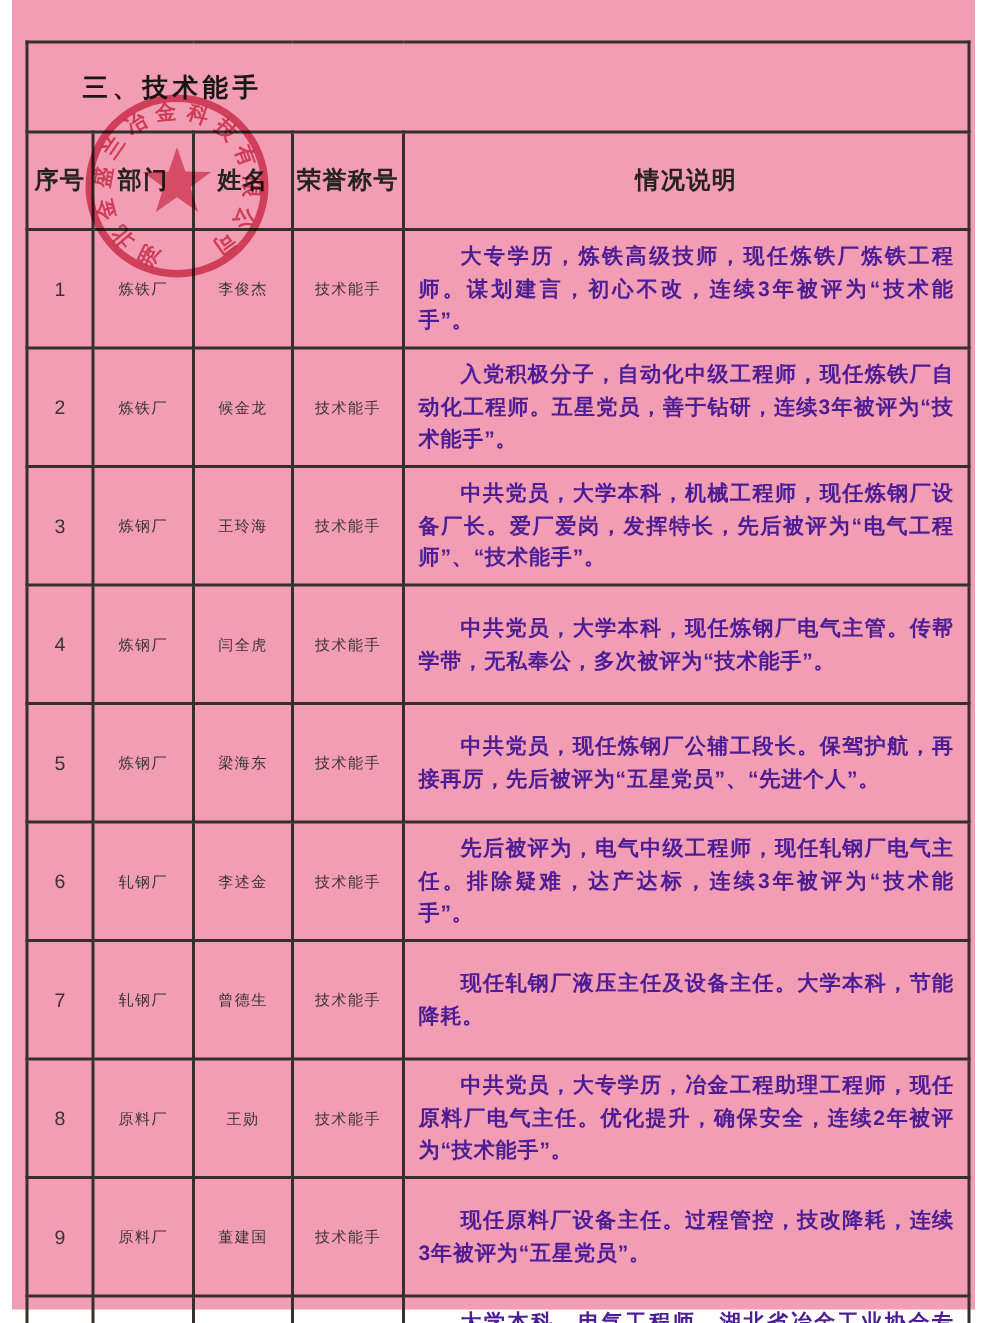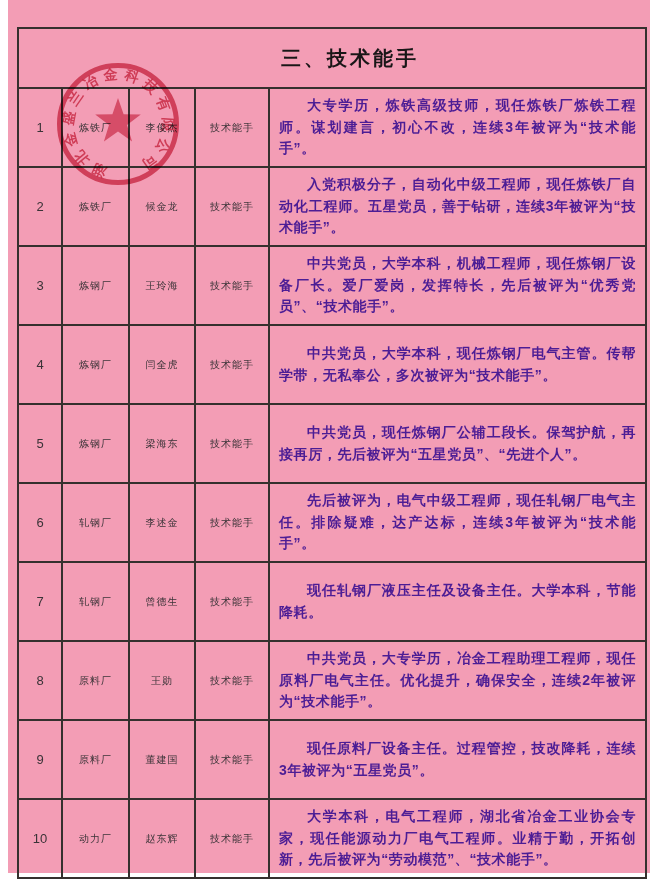--- a/index.html
+++ b/index.html
@@ -22,25 +22,25 @@
     border-collapse:collapse;
     table-layout:fixed;
     color:#352f33;
   }
   table.doc, table.doc td, table.doc th{
     border:2px solid #35302e;
   }
   .row-title td{
     height:58px;
     padding:0 0 0 36px;
-    font-size:20px;
+    font-size:17px;
     font-weight:bold;
     letter-spacing:3px;
     color:#191617;
-    text-align:center;
+    text-align:left;
     vertical-align:middle;
   }
   .row-head th{
     height:63px;
     font-size:16px;
     font-weight:bold;
     letter-spacing:1px;
     color:#25221f;
     text-align:center;
     vertical-align:middle;
@@ -97,20 +97,27 @@
       <col style="width:44px">
         <col style="width:67px">
         <col style="width:66px">
         <col style="width:74px">
         <col>
     </colgroup>
     <thead>
       <tr class="row-title">
         <td colspan="5">三、技术能手</td>
       </tr>
+      <tr class="row-head">
+        <th>序号</th>
+        <th>部门</th>
+        <th>姓名</th>
+        <th>荣誉称号</th>
+        <th>情况说明</th>
+      </tr>
     </thead>
     <tbody>
       <tr>
         <td class="c-no">1</td>
         <td class="c-dept">炼铁厂</td>
         <td class="c-name">李俊杰</td>
         <td class="c-title">技术能手</td>
         <td class="c-desc">大专学历，炼铁高级技师，现任炼铁厂炼铁工程师。谋划建言，初心不改，连续3年被评为“技术能手”。</td>
       </tr>
       <tr>
@@ -118,21 +125,21 @@
         <td class="c-dept">炼铁厂</td>
         <td class="c-name">候金龙</td>
         <td class="c-title">技术能手</td>
         <td class="c-desc">入党积极分子，自动化中级工程师，现任炼铁厂自动化工程师。五星党员，善于钻研，连续3年被评为“技术能手”。</td>
       </tr>
       <tr>
         <td class="c-no">3</td>
         <td class="c-dept">炼钢厂</td>
         <td class="c-name">王玲海</td>
         <td class="c-title">技术能手</td>
-        <td class="c-desc">中共党员，大学本科，机械工程师，现任炼钢厂设备厂长。爱厂爱岗，发挥特长，先后被评为“优秀党员”、“技术能手”。</td>
+        <td class="c-desc">中共党员，大学本科，机械工程师，现任炼钢厂设备厂长。爱厂爱岗，发挥特长，先后被评为“电气工程师”、“技术能手”。</td>
       </tr>
       <tr>
         <td class="c-no">4</td>
         <td class="c-dept">炼钢厂</td>
         <td class="c-name">闫全虎</td>
         <td class="c-title">技术能手</td>
         <td class="c-desc">中共党员，大学本科，现任炼钢厂电气主管。传帮学带，无私奉公，多次被评为“技术能手”。</td>
       </tr>
       <tr>
         <td class="c-no">5</td>

